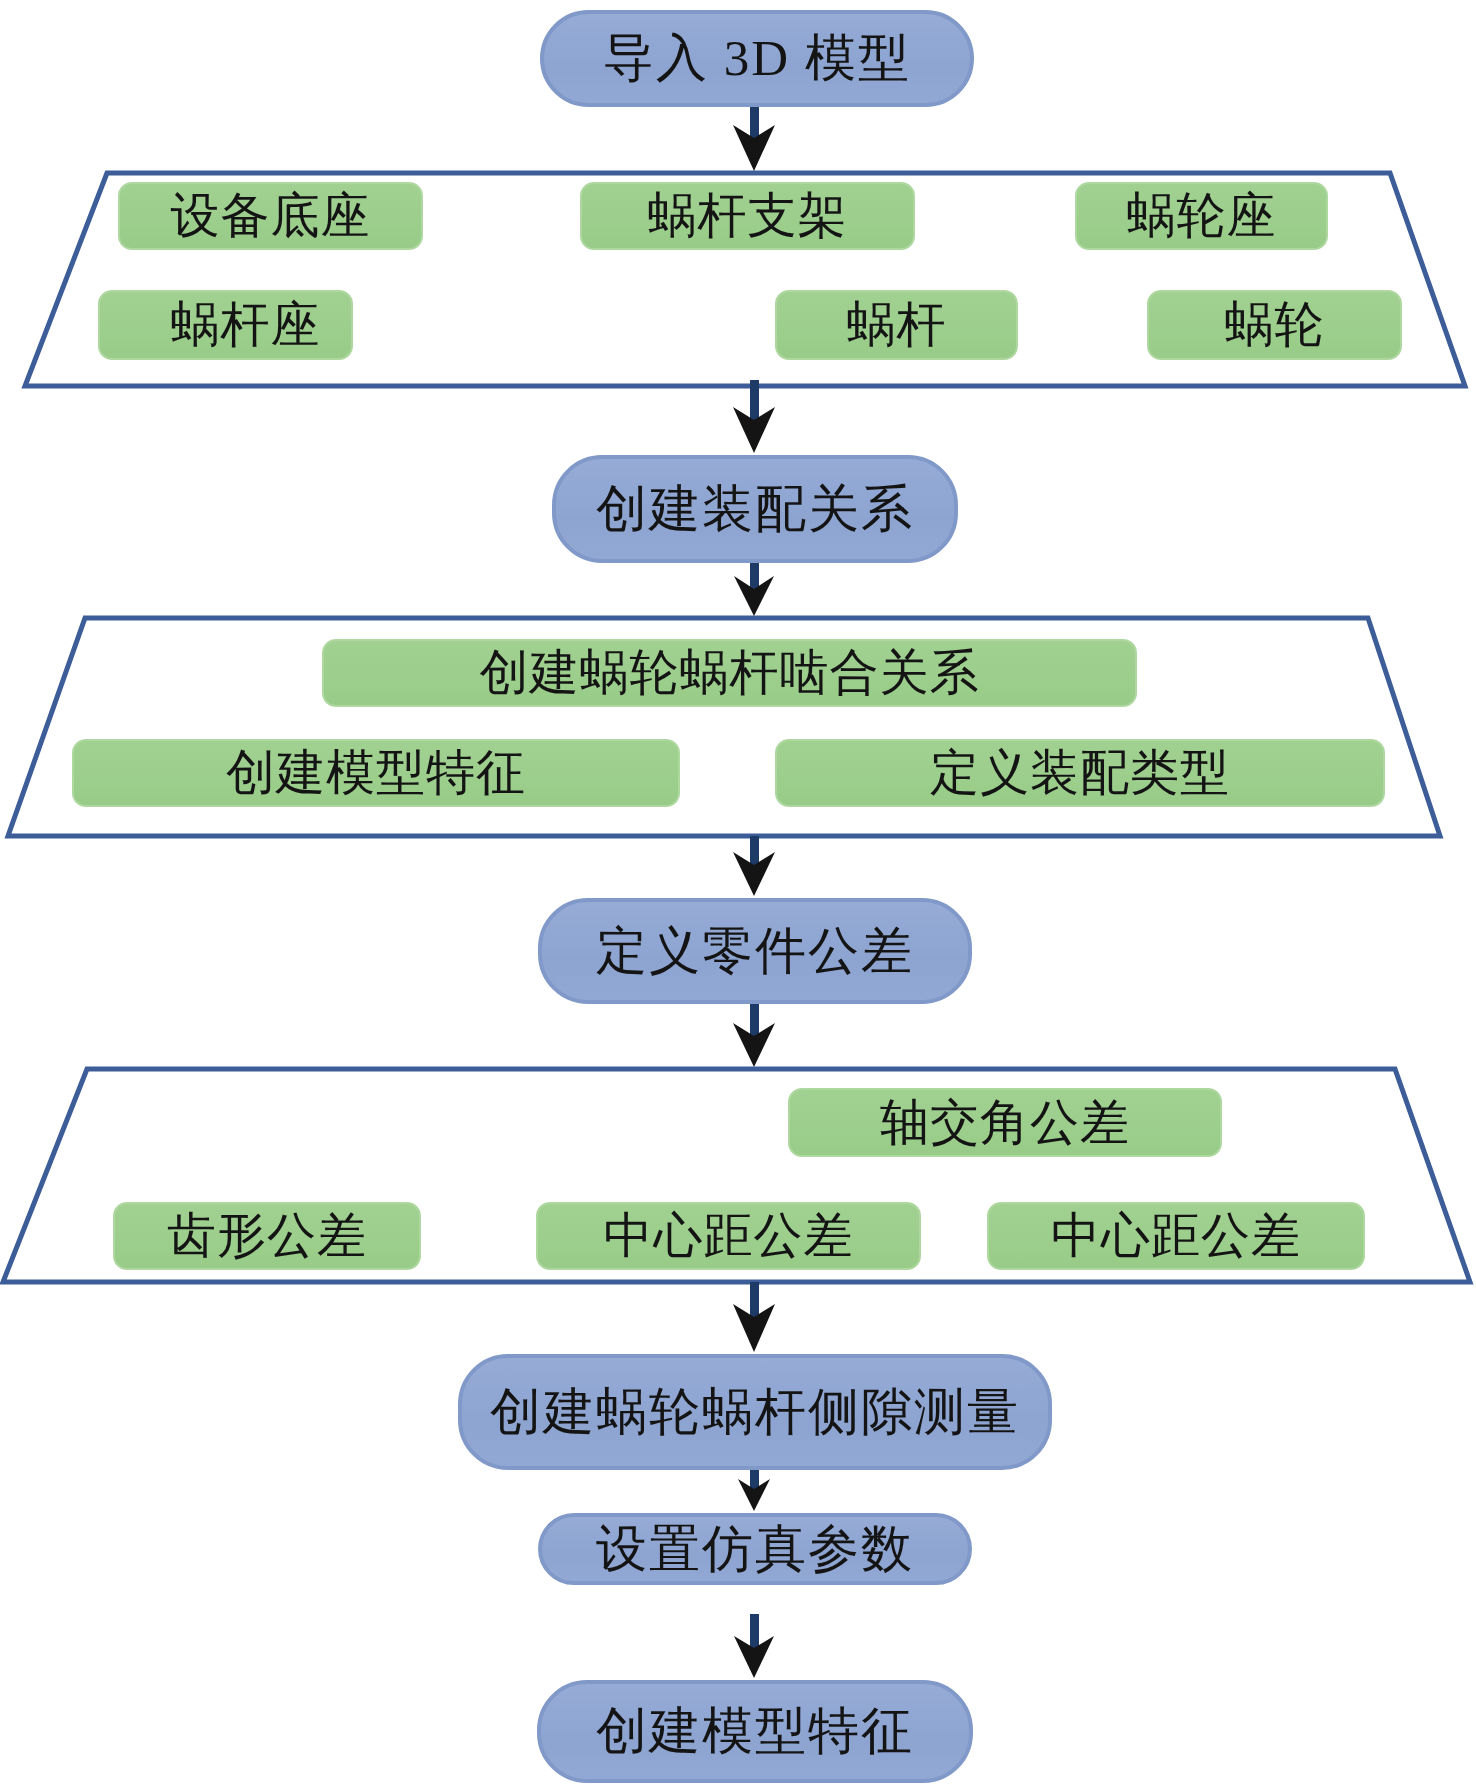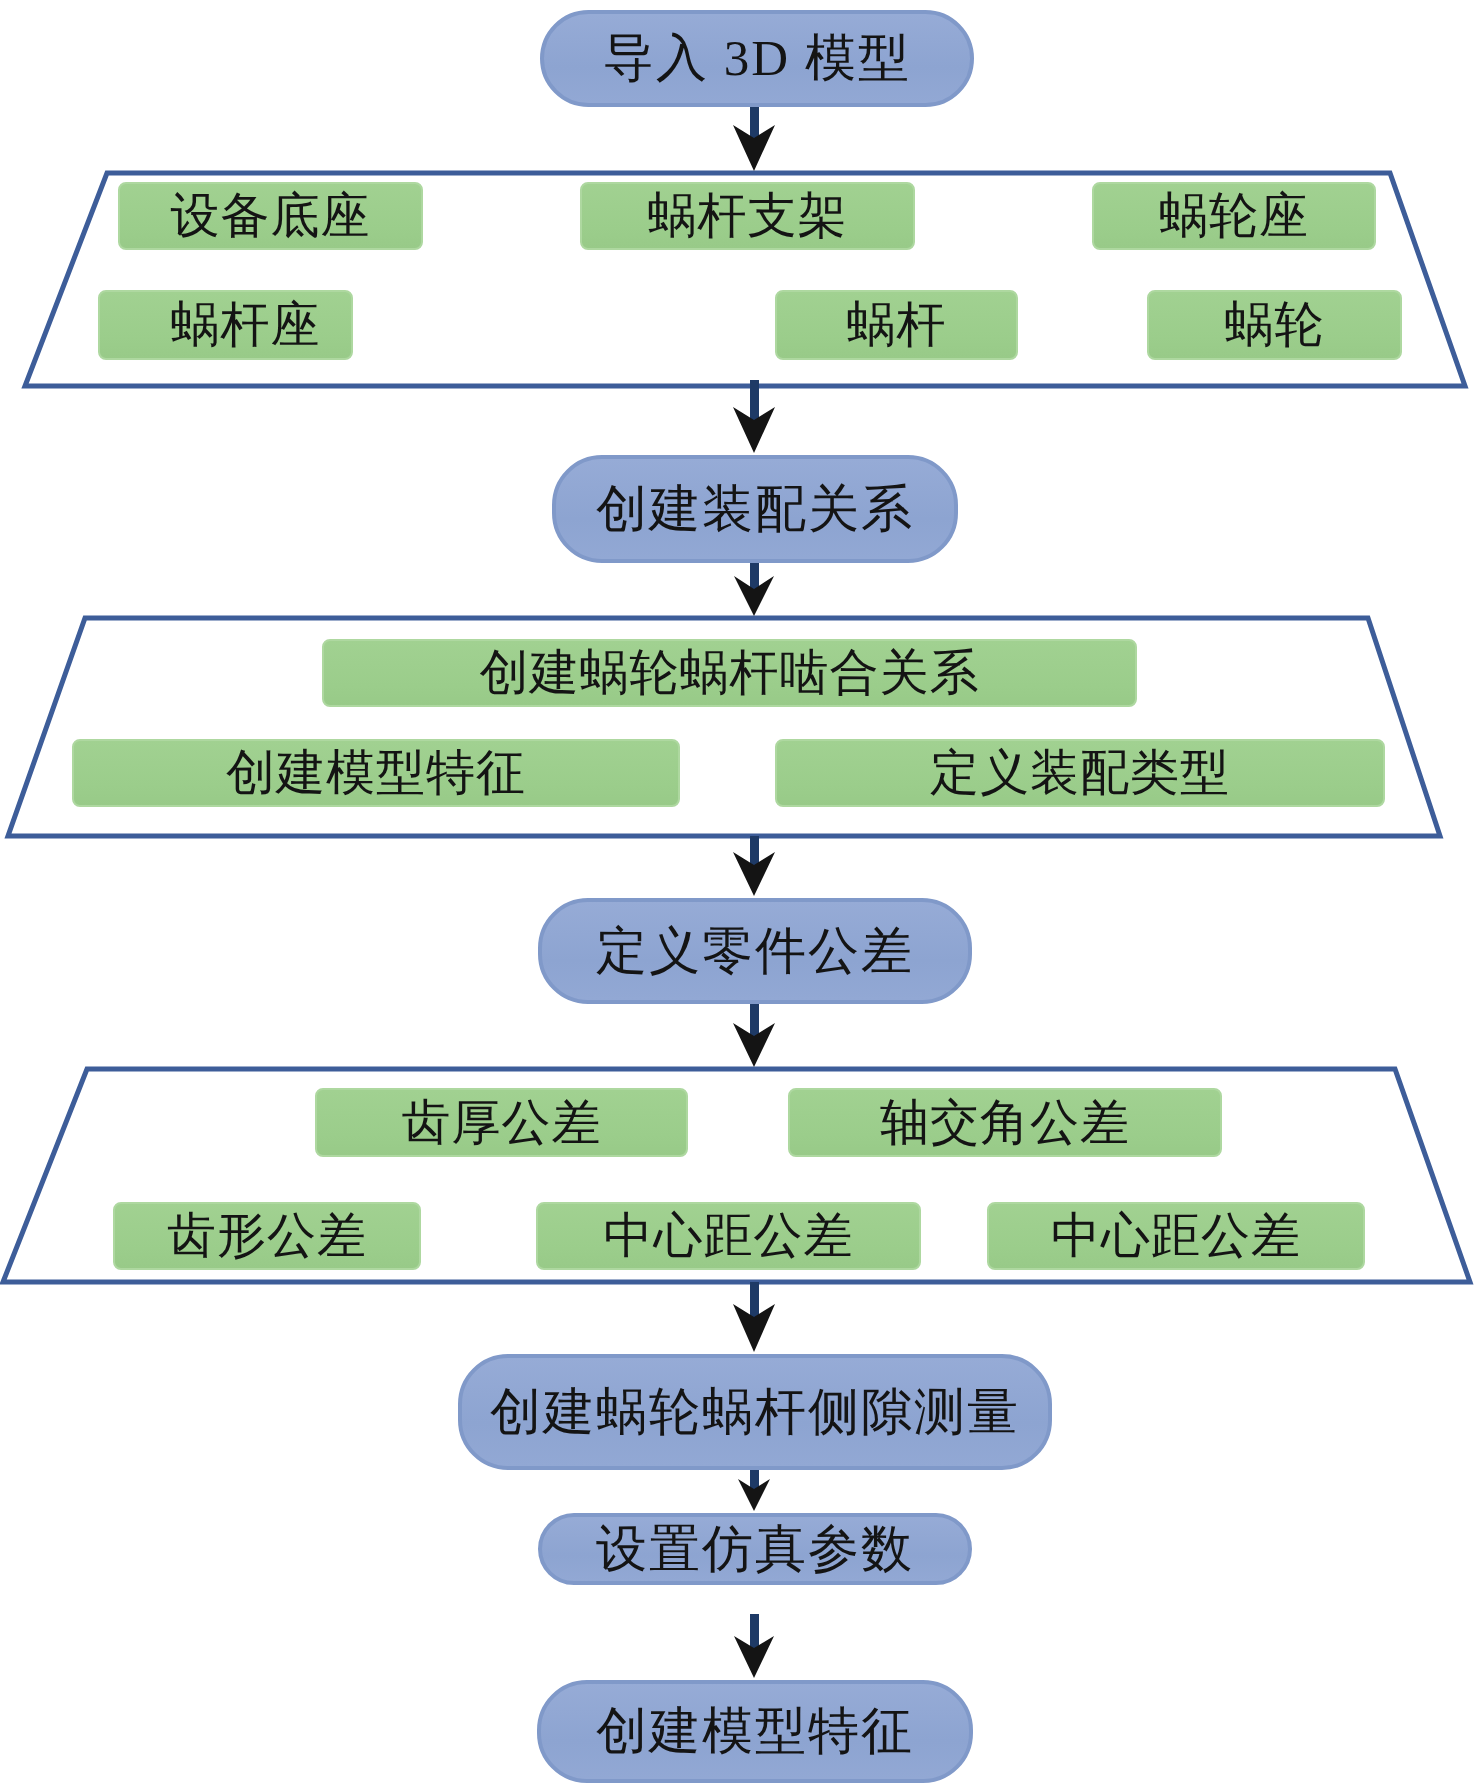--- a/index.html
+++ b/index.html
@@ -21,21 +21,21 @@
     box-sizing:border-box;
     font-size:51px;
     letter-spacing:2px;
     white-space:nowrap;
   }
   .item{
     position:absolute;
     display:flex;align-items:center;justify-content:center;
     background:linear-gradient(180deg,#a1d191 0%,#9bcd8b 70%,#98ca88 100%);
     border:2px solid #aed8a0;
-    border-radius:8px;
+    border-radius:14px;
     box-sizing:border-box;
     font-size:49px;
     letter-spacing:1px;
     white-space:nowrap;
   }
   .arrow-stem{fill:#1e3a66;}
   .arrow-head{fill:#141414;}
   .trapezoid{fill:#ffffff;stroke:#3d5d99;stroke-width:5px;}
 </style>
 </head>
@@ -97,28 +97,27 @@
   <div class="node" style="left:538px;top:898px;width:434px;height:106px;">定义零件公差</div>
 
   <div class="node" style="left:458px;top:1354px;width:594px;height:116px;">创建蜗轮蜗杆侧隙测量</div>
 
   <div class="node" style="left:538px;top:1513px;width:434px;height:72px;">设置仿真参数</div>
 
   <div class="node" style="left:537px;top:1680px;width:436px;height:103px;">创建模型特征</div>
 
   <div class="item" style="left:118px;top:182px;width:305px;height:68px;">设备底座</div>
   <div class="item" style="left:580px;top:182px;width:335px;height:68px;">蜗杆支架</div>
-  <div class="item" style="left:1075px;top:182px;width:284px;height:68px;margin-left:17px;">蜗轮座</div>
+  <div class="item" style="left:1075px;top:182px;width:253px;height:68px;">蜗轮座</div>
   <div class="item" style="left:98px;top:290px;width:255px;height:70px;padding-left:40px;">蜗杆座</div>
   <div class="item" style="left:775px;top:290px;width:243px;height:70px;">蜗杆</div>
   <div class="item" style="left:1147px;top:290px;width:255px;height:70px;">蜗轮</div>
 
   <div class="item" style="left:322px;top:639px;width:815px;height:68px;">创建蜗轮蜗杆啮合关系</div>
   <div class="item" style="left:72px;top:739px;width:608px;height:68px;">创建模型特征</div>
   <div class="item" style="left:775px;top:739px;width:610px;height:68px;">定义装配类型</div>
 
-  <div class="item" style="left:315px;top:1088px;width:373px;height:69px;">齿厚公差</div>
   <div class="item" style="left:788px;top:1088px;width:434px;height:69px;">轴交角公差</div>
   <div class="item" style="left:113px;top:1202px;width:308px;height:68px;">齿形公差</div>
   <div class="item" style="left:536px;top:1202px;width:385px;height:68px;">中心距公差</div>
   <div class="item" style="left:987px;top:1202px;width:378px;height:68px;">中心距公差</div>
 
 </div>
 
 </body></html>

